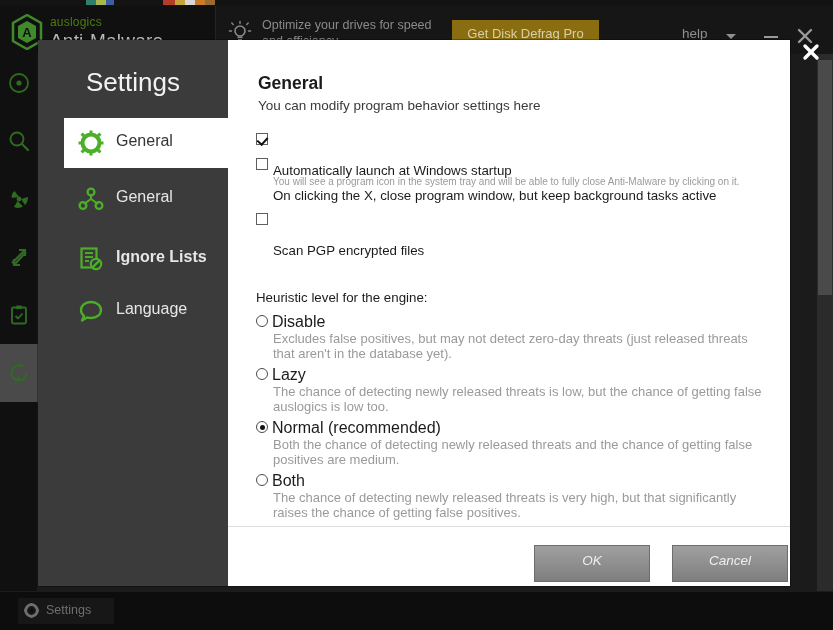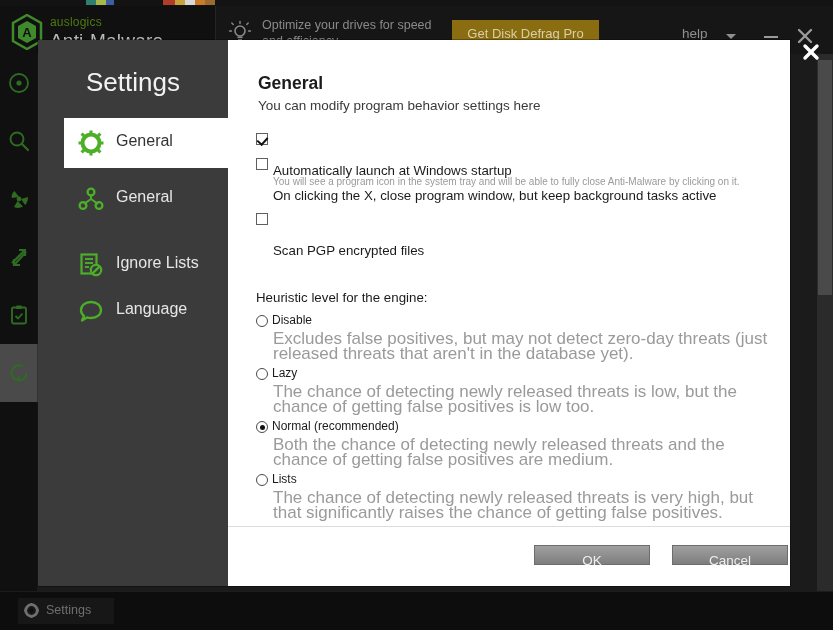--- a/index.html
+++ b/index.html
@@ -81,28 +81,28 @@
   .chk-label { position:absolute; left:17px; top:0; font-size:13.3px; color:#1b1b1b; white-space:nowrap;margin-top:32px; }
   .sub-note { position:absolute; left:45px; font-size:10px; color:#9a9a9a; line-height:15px; width:500px; }
 
   .heur-title { position:absolute; left:28px; top:250px; font-size:13.3px; color:#1b1b1b; }
 
   .rad-row { position:absolute; left:28px; }
   .rad-box { position:absolute; left:0; top:2px; width:12px; height:12px;
              border:1px solid #4a4a4a; border-radius:50%; background:#fff; }
   .rad-box.on::after { content:""; position:absolute; left:2.5px; top:2.5px; width:5px; height:5px;
                        border-radius:50%; background:#111; }
-  .rad-label { position:absolute; left:16px; top:0; font-size:12px; color:#1b1b1b; white-space:nowrap; }
-  .rad-desc { position:absolute; left:45px; font-size:17px; color:#9a9a9a; line-height:15px; width:495px; }
+  .rad-label { position:absolute; left:16px; top:0; font-size:16px; color:#1b1b1b; white-space:nowrap; }
+  .rad-desc { position:absolute; left:45px; font-size:13px; color:#9a9a9a; line-height:15px; width:495px; }
 
   .dlg-divider { position:absolute; left:190px; top:486px; width:562px; height:1px; background:#dcdcdc; }
 
-  .dlg-btn { position:absolute; top:505px; width:116px; height:20px; cursor:pointer;
+  .dlg-btn { position:absolute; top:505px; width:116px; height:37px; cursor:pointer;
              font-size:13.5px; color:#efefef; text-align:center; line-height:29px;
-             background:linear-gradient(#a0a0a0,#7e7e7e); border:1px solid #6d6d6d; }
+             background:linear-gradient(#a0a0a0,#7e7e7e); border:1px solid #6d6d6d;font-style:italic; }
   .btn-ok { left:496px; }
   .btn-cancel { left:634px; }
 
   .dlg-close { position:absolute; left:758px; top:-3px; width:30px; height:30px; cursor:pointer; }
 </style>
 </head>
 <body>
 
 <div id="root">
 
@@ -258,21 +258,21 @@
               <path d="M13 13 L6 18"></path>
               <path d="M13 13 L20 18"></path>
           </g>
           <circle cx="13" cy="6" r="3.4" fill="none" stroke="#4caf28" stroke-width="2.3"></circle>
           <circle cx="5" cy="19.5" r="3.4" fill="none" stroke="#4caf28" stroke-width="2.3"></circle>
           <circle cx="21" cy="19.5" r="3.4" fill="none" stroke="#4caf28" stroke-width="2.3"></circle>
         </svg>
         <span class="ni-label">General</span>
       </div>
 
-      <div class="nav-item" style="top:200px;">
+      <div class="nav-item" style="top:194px;font-weight:bold;">
         <svg class="ni-icon" viewBox="0 0 26 26">
           <rect x="3.5" y="2.5" width="15" height="19" fill="none" stroke="#4caf28" stroke-width="2.2"></rect>
           <g stroke="#4caf28" stroke-width="1.9">
             <line x1="7" y1="7" x2="15" y2="7"></line>
               <line x1="7" y1="11" x2="15" y2="11"></line>
             <line x1="7" y1="15" x2="11" y2="15"></line>
           </g>
           <circle cx="18" cy="18" r="5.2" fill="#3b3b3b" stroke="#4caf28" stroke-width="2.2"></circle>
           <line x1="14.6" y1="21.4" x2="21.4" y2="14.6" stroke="#4caf28" stroke-width="2.2"></line>
         </svg>
@@ -313,31 +313,31 @@
       <div class="rad-row" style="top:273px;">
         <span class="rad-box"></span>
         <span class="rad-label">Disable</span>
       </div>
       <div class="rad-desc" style="top:291px;">Excludes false positives, but may not detect zero-day threats (just released threats that aren't in the database yet).</div>
 
       <div class="rad-row" style="top:326px;">
         <span class="rad-box"></span>
         <span class="rad-label">Lazy</span>
       </div>
-      <div class="rad-desc" style="top:344px;">The chance of detecting newly released threats is low, but the chance of getting false positives is low too.</div>
+      <div class="rad-desc" style="top:344px;">The chance of detecting newly released threats is low, but the chance of getting false auslogics is low too.</div>
 
       <div class="rad-row" style="top:379px;">
         <span class="rad-box on"></span>
         <span class="rad-label">Normal (recommended)</span>
       </div>
       <div class="rad-desc" style="top:397px;">Both the chance of detecting newly released threats and the chance of getting false positives are medium.</div>
 
       <div class="rad-row" style="top:432px;">
         <span class="rad-box"></span>
-        <span class="rad-label">Lists</span>
+        <span class="rad-label">Both</span>
       </div>
       <div class="rad-desc" style="top:450px;">The chance of detecting newly released threats is very high, but that significantly raises the chance of getting false positives.</div>
     </div>
 
     <div class="dlg-divider"></div>
     <div class="dlg-btn btn-ok">OK</div>
     <div class="dlg-btn btn-cancel">Cancel</div>
 
     <div class="dlg-close">
       <svg viewBox="0 0 30 30">

